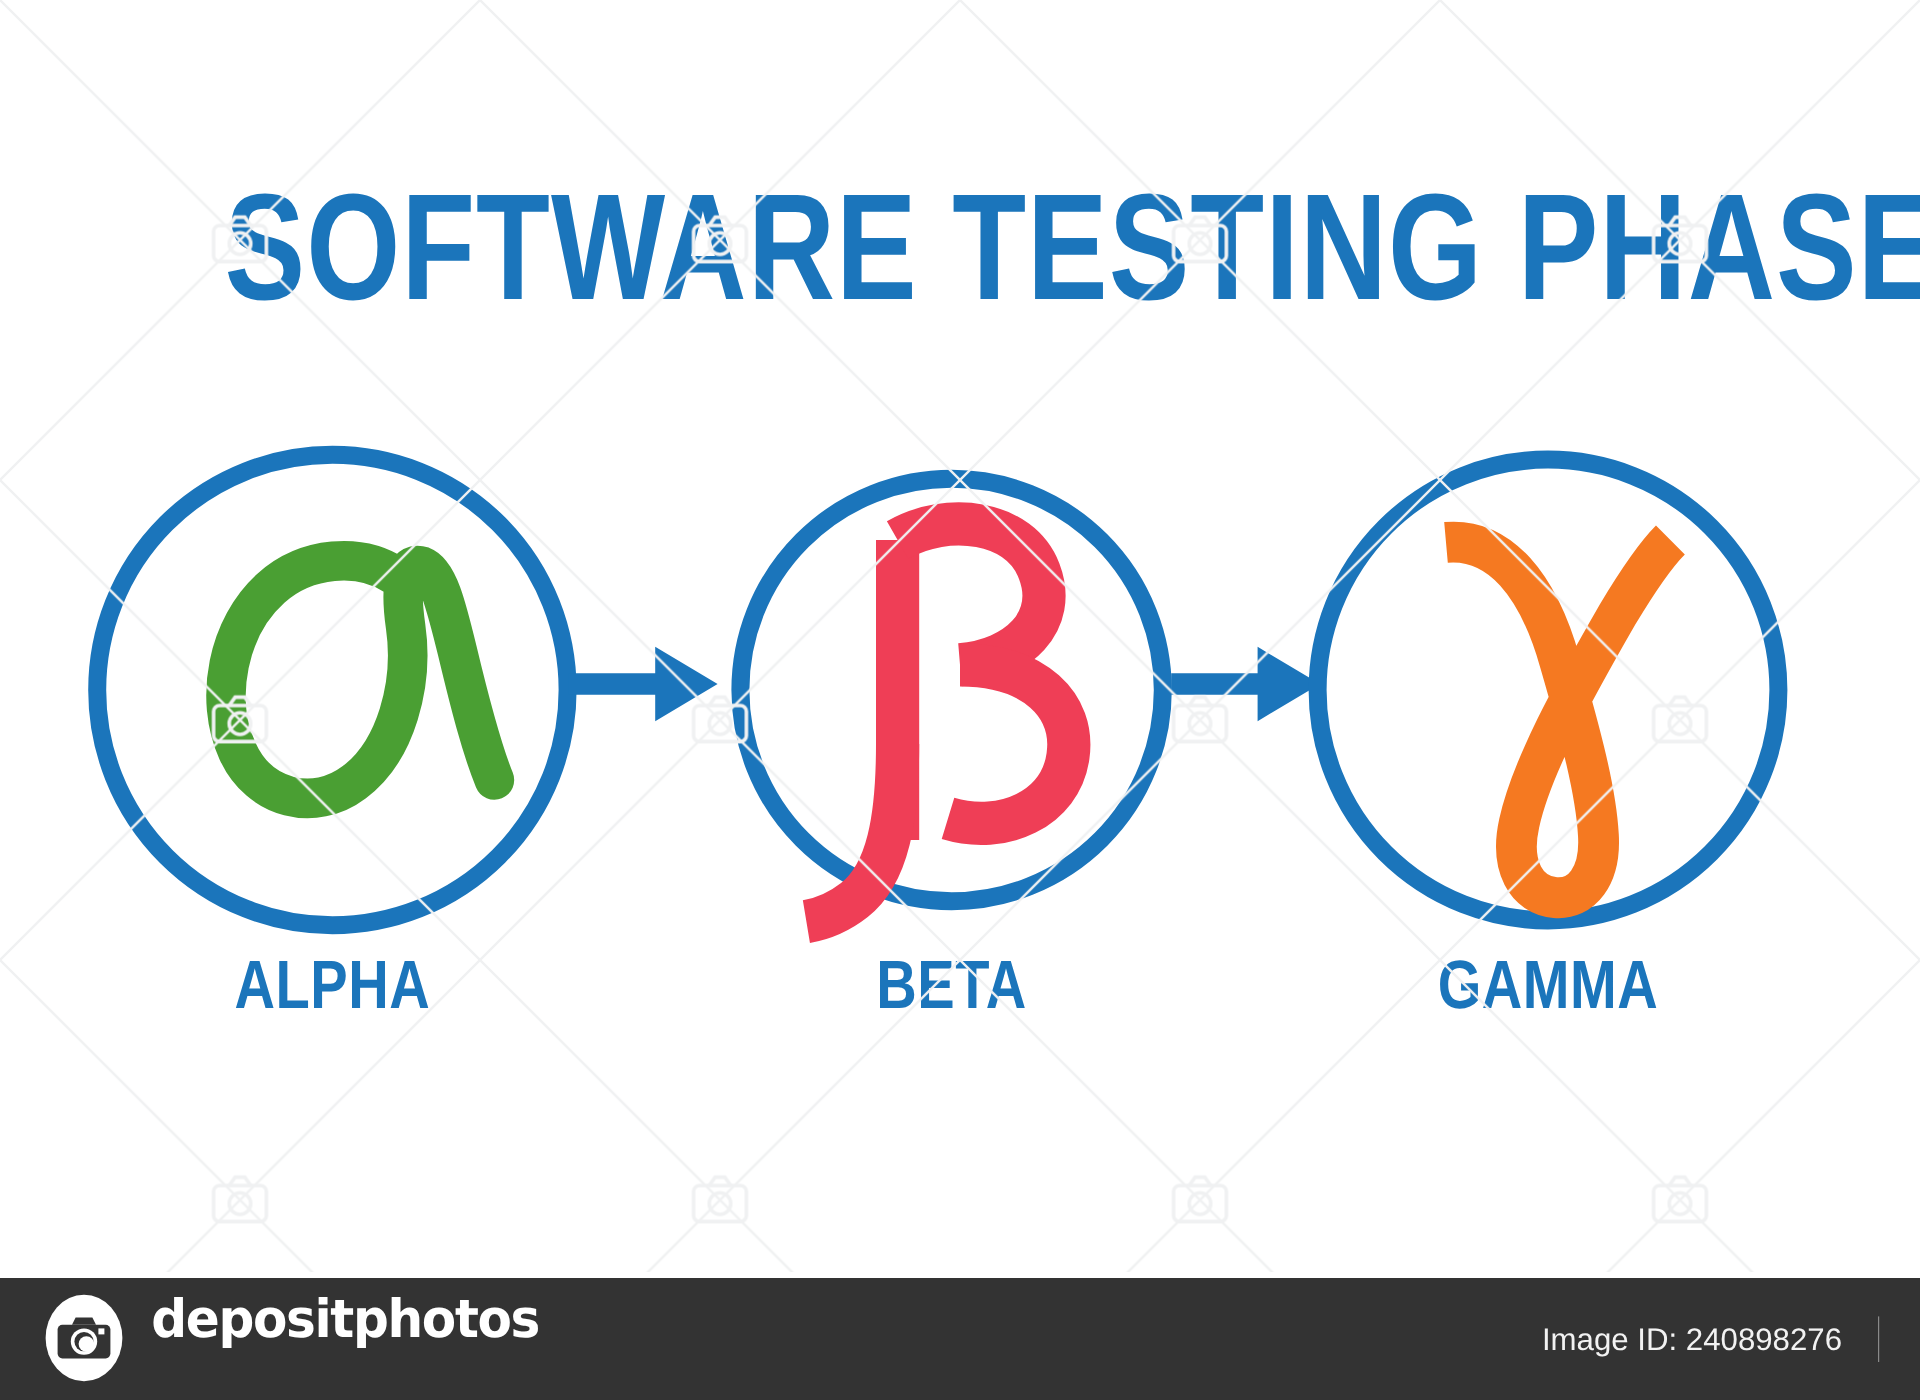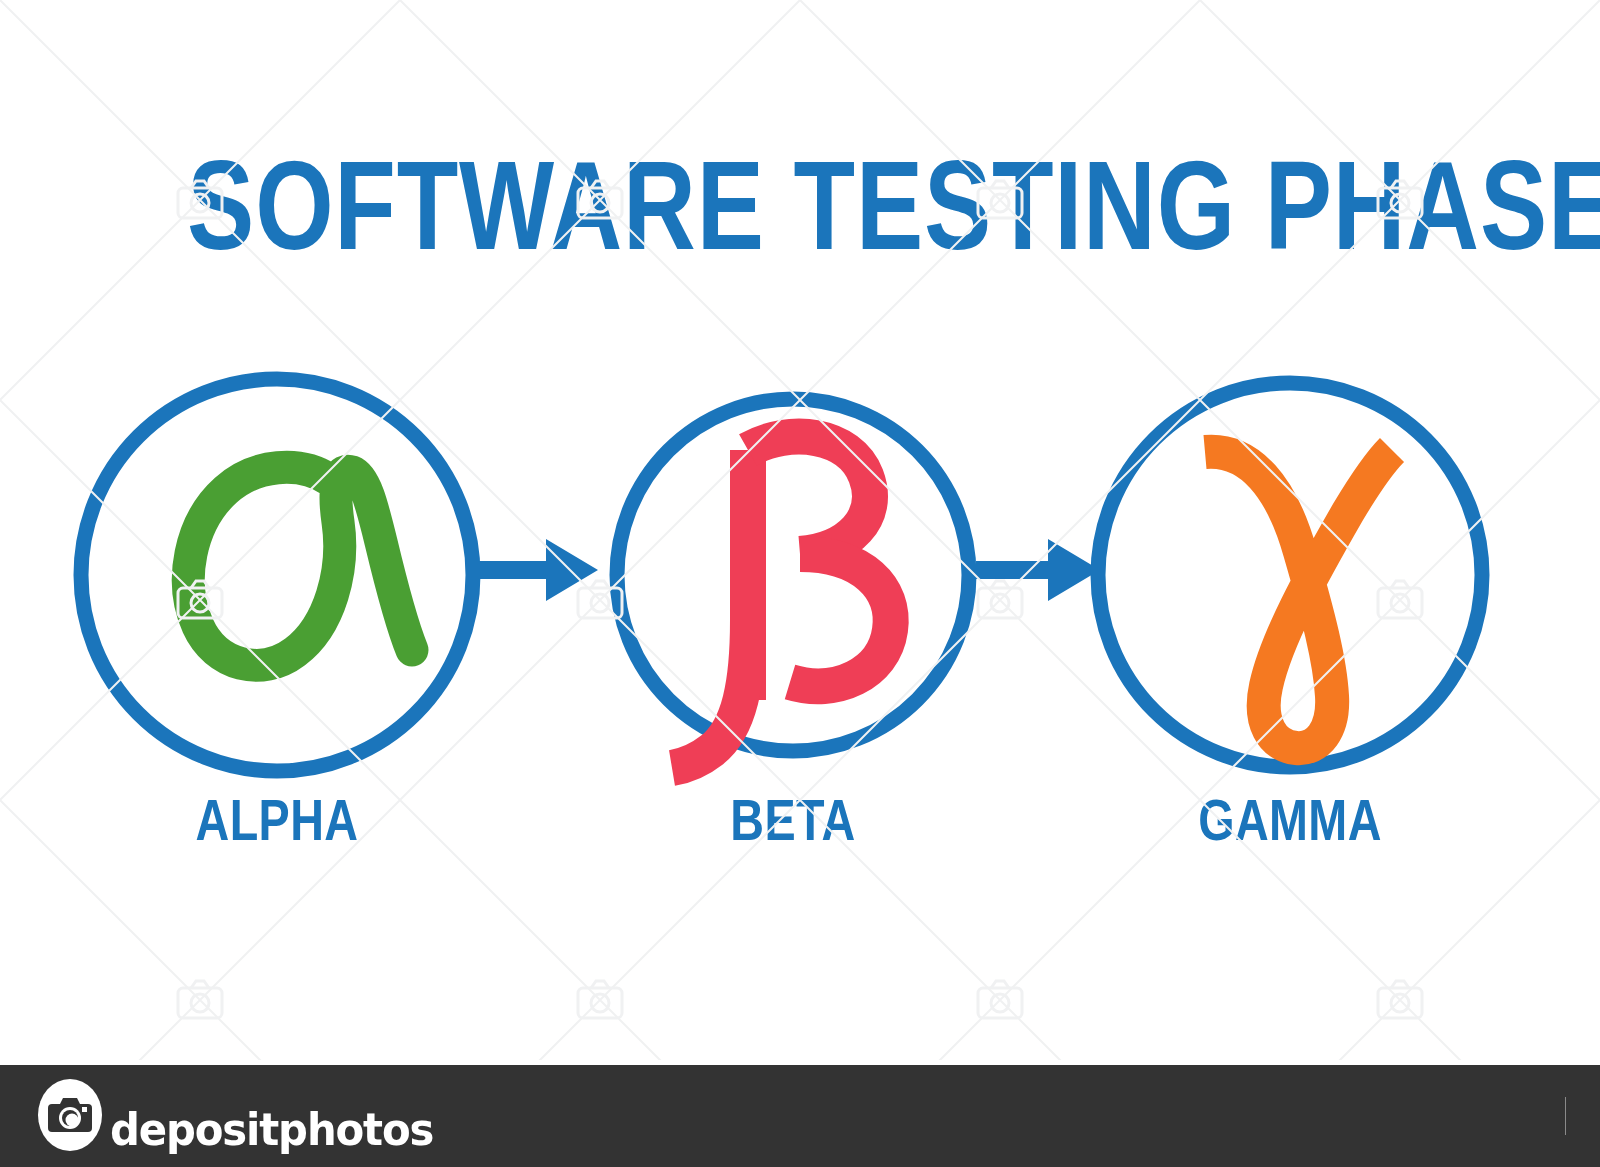--- a/index.html
+++ b/index.html
@@ -77,22 +77,22 @@
     width: 1600px;
     height: 102px;
     background: #333333;
     z-index: 10;
   }
   #footer-logo {
     position: absolute;
     left: 36px;
     top: 13px;
     display: flex;
-    align-items: flex-end;
-    gap: 6px;
+    align-items: flex-start;
+    gap: 22px;
   }
   #footer-logo-text {
     color: #ffffff;
     font-family: "DejaVu Sans", sans-serif;
     font-weight: bold;
     font-size: 44px;
     letter-spacing: -1.2px;
     line-height: 1;
     transform: scaleX(0.95);
     transform-origin: left center;
@@ -213,17 +213,18 @@
         </g>
         <circle cx="34" cy="40" r="11" fill="#ffffff"></circle>
         <circle cx="34" cy="40" r="8" fill="#333333"></circle>
         <circle cx="36" cy="42" r="6.5" fill="#ffffff"></circle>
         <rect x="46" y="29" width="5" height="5" fill="#ffffff"></rect>
       </svg>
       <span id="footer-logo-text">depositphotos</span>
     </div>
 
     <div id="footer-right">
+      <span class="footer-text">Image ID: 240898276</span>
       <span id="footer-divider"></span>
     </div>
   </div>
 
 </div>
 
 </body></html>

